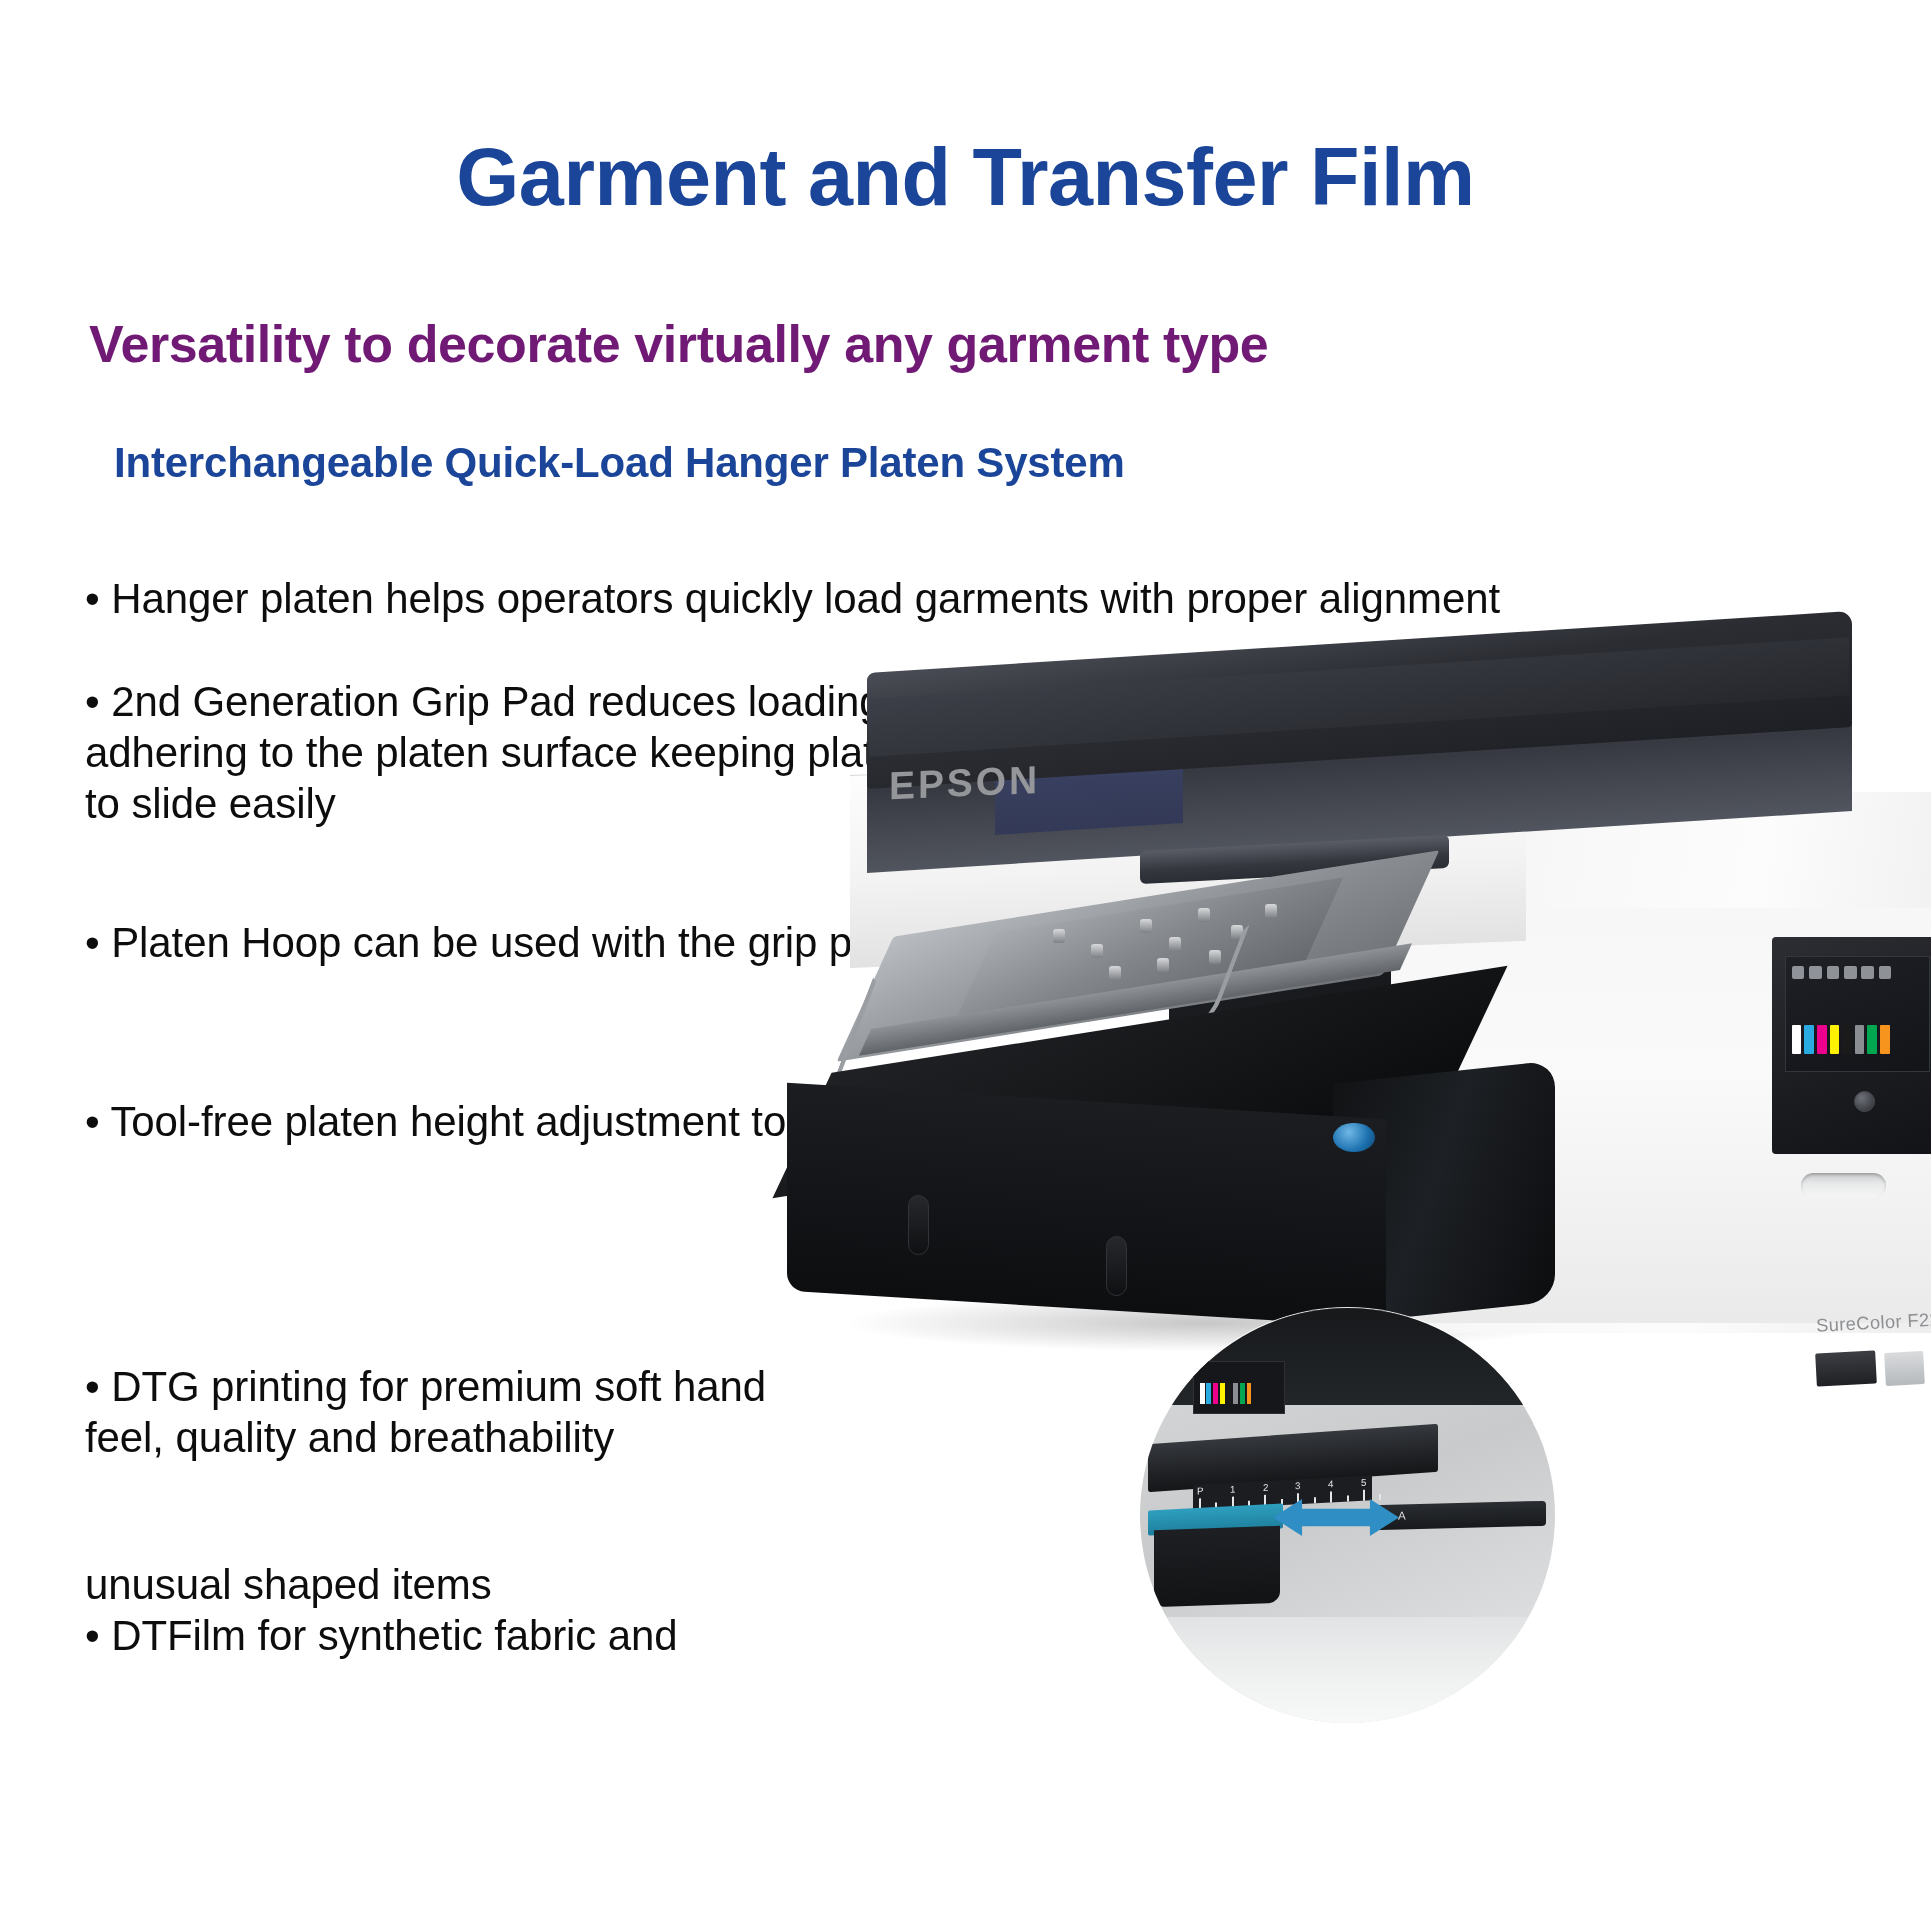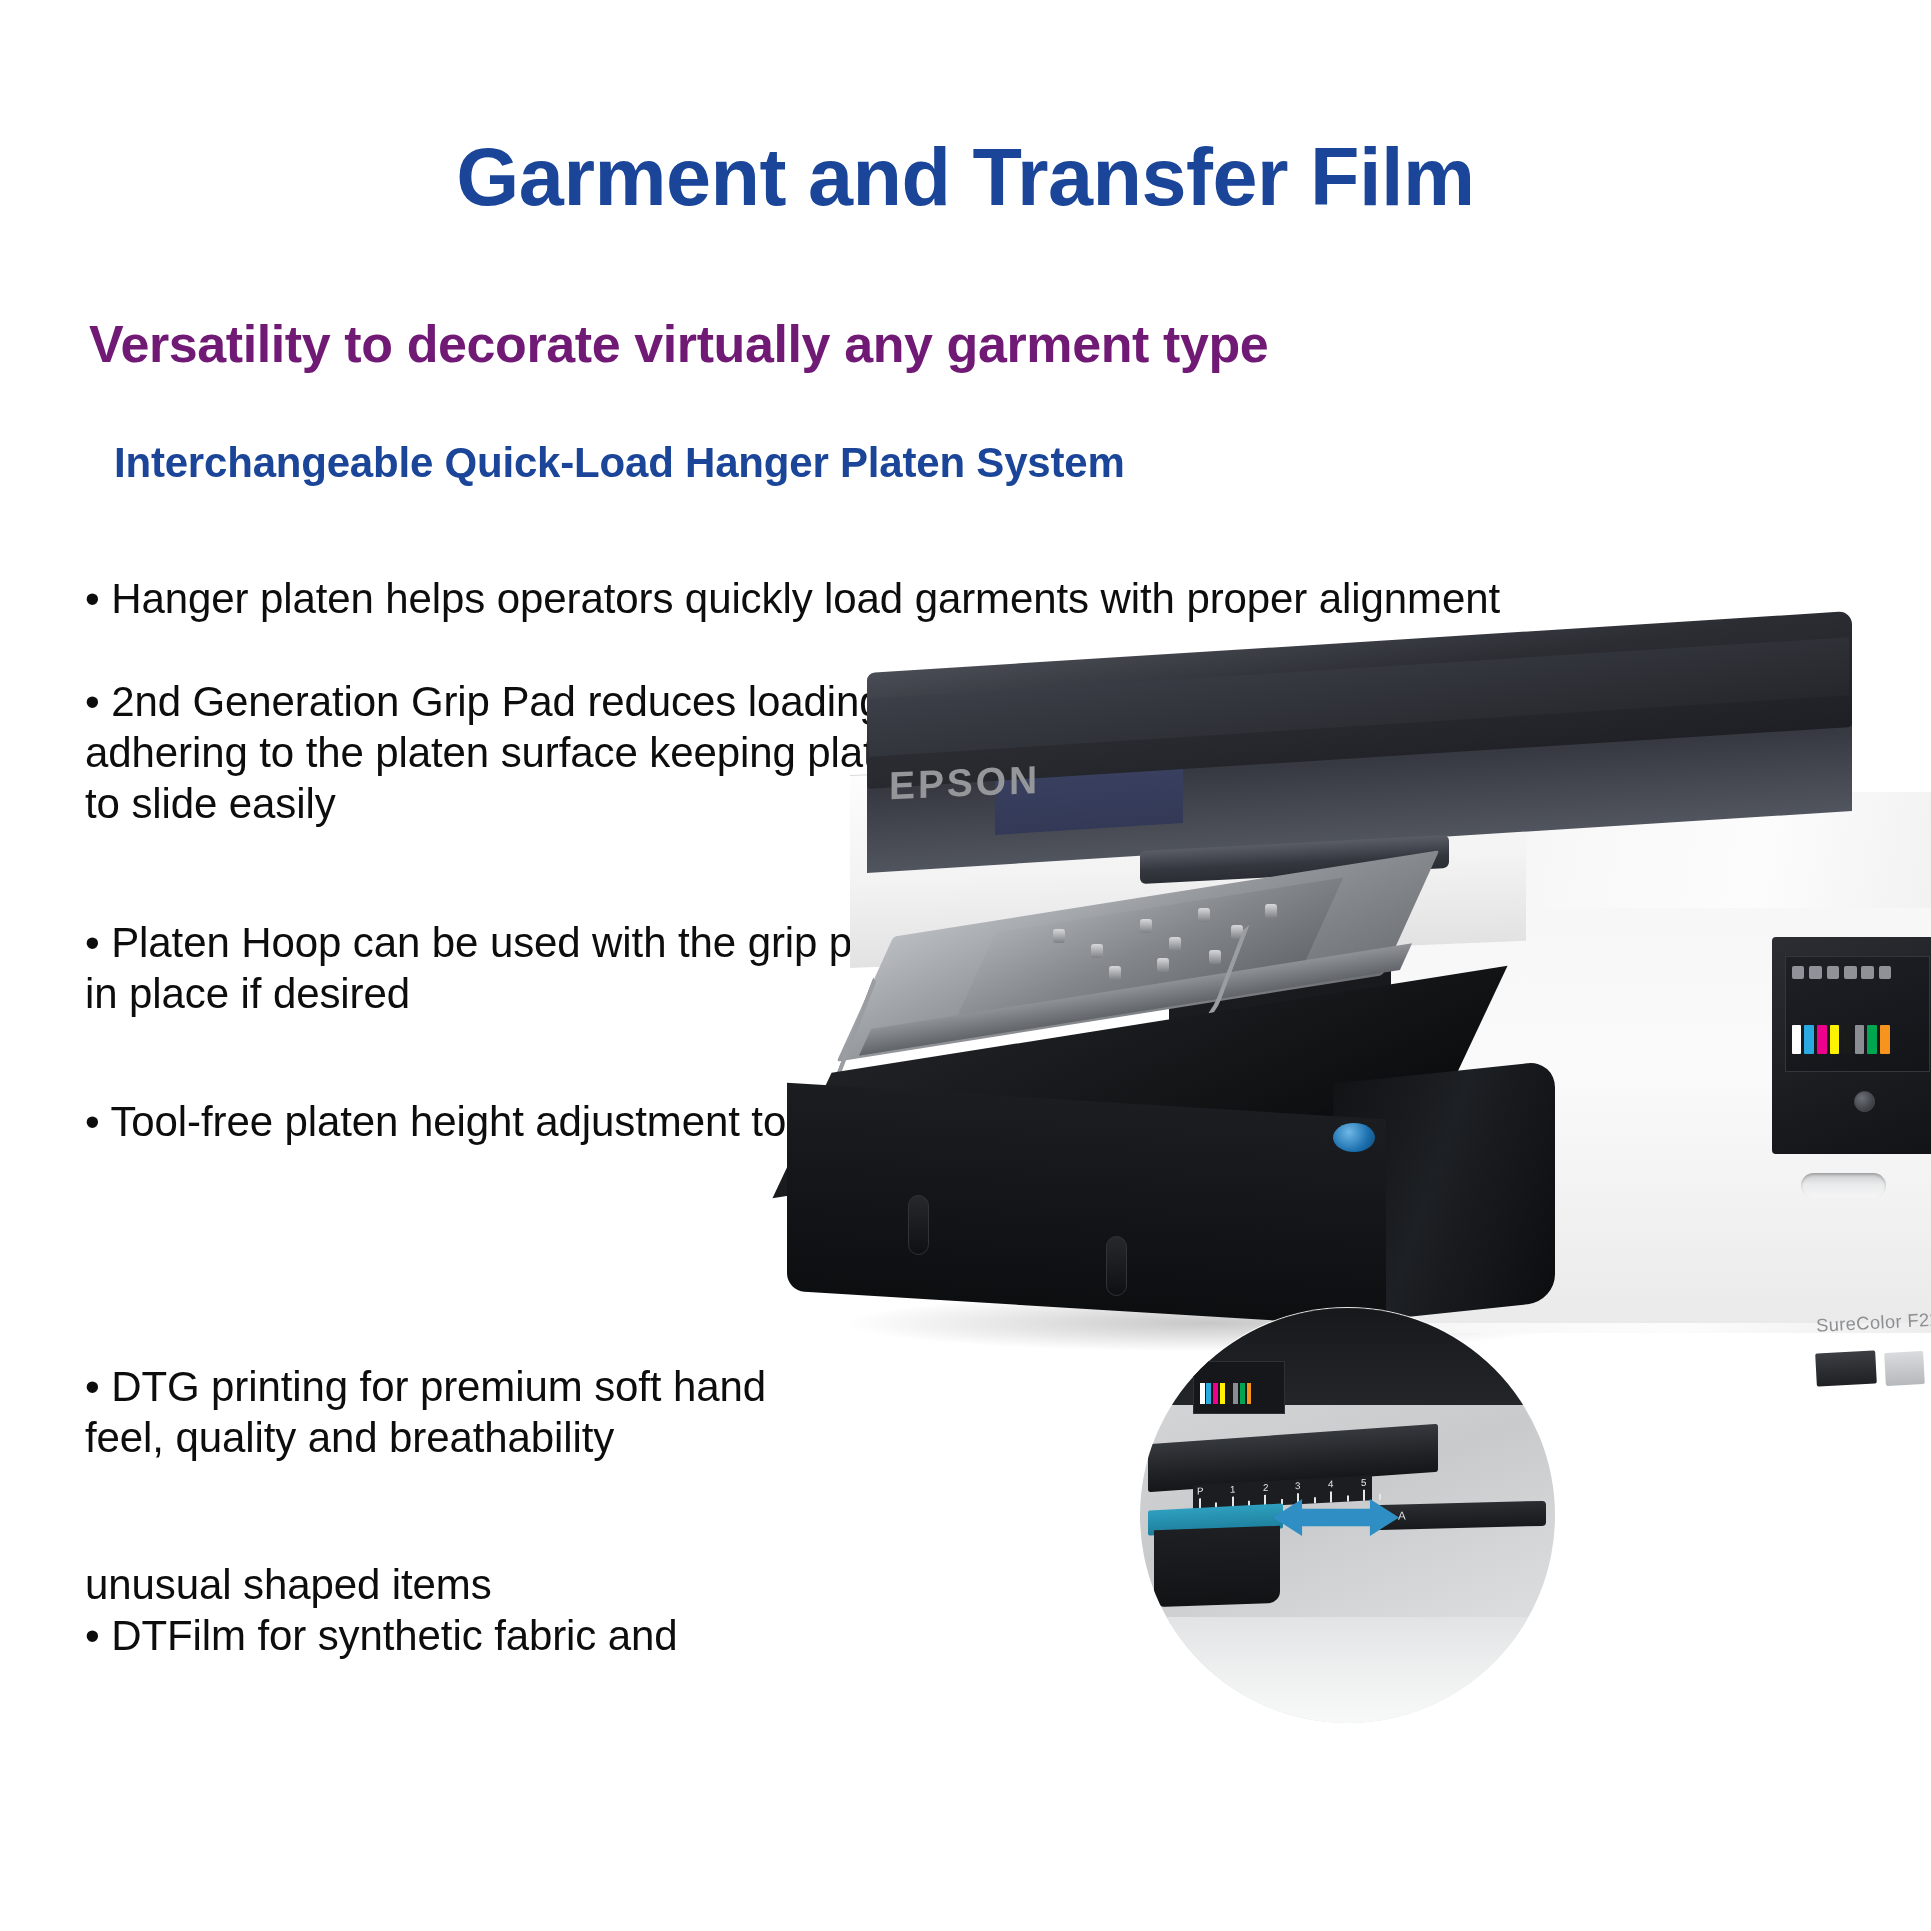--- a/index.html
+++ b/index.html
@@ -384,21 +384,20 @@
   </div>
 
   <div class="bullet" id="b2">
     <span class="ln">• 2nd Generation Grip Pad reduces loading and unloading time by</span>
     <span class="ln">adhering to the platen surface keeping platen sides smooth for garment</span>
     <span class="ln">to slide easily</span>
   </div>
 
   <div class="bullet" id="b3">
     <span class="ln">• Platen Hoop can be used with the grip pad</span>
-    <span class="ln">in place if desired</span>
   </div>
 
   <div class="bullet" id="b4">
     <span class="ln">• Tool-free platen height adjustment to</span>
   </div>
 
 
   <div class="bullet" id="b5">
     <span class="ln">• DTG printing for premium soft hand</span>
     <span class="ln">feel, quality and breathability</span>

